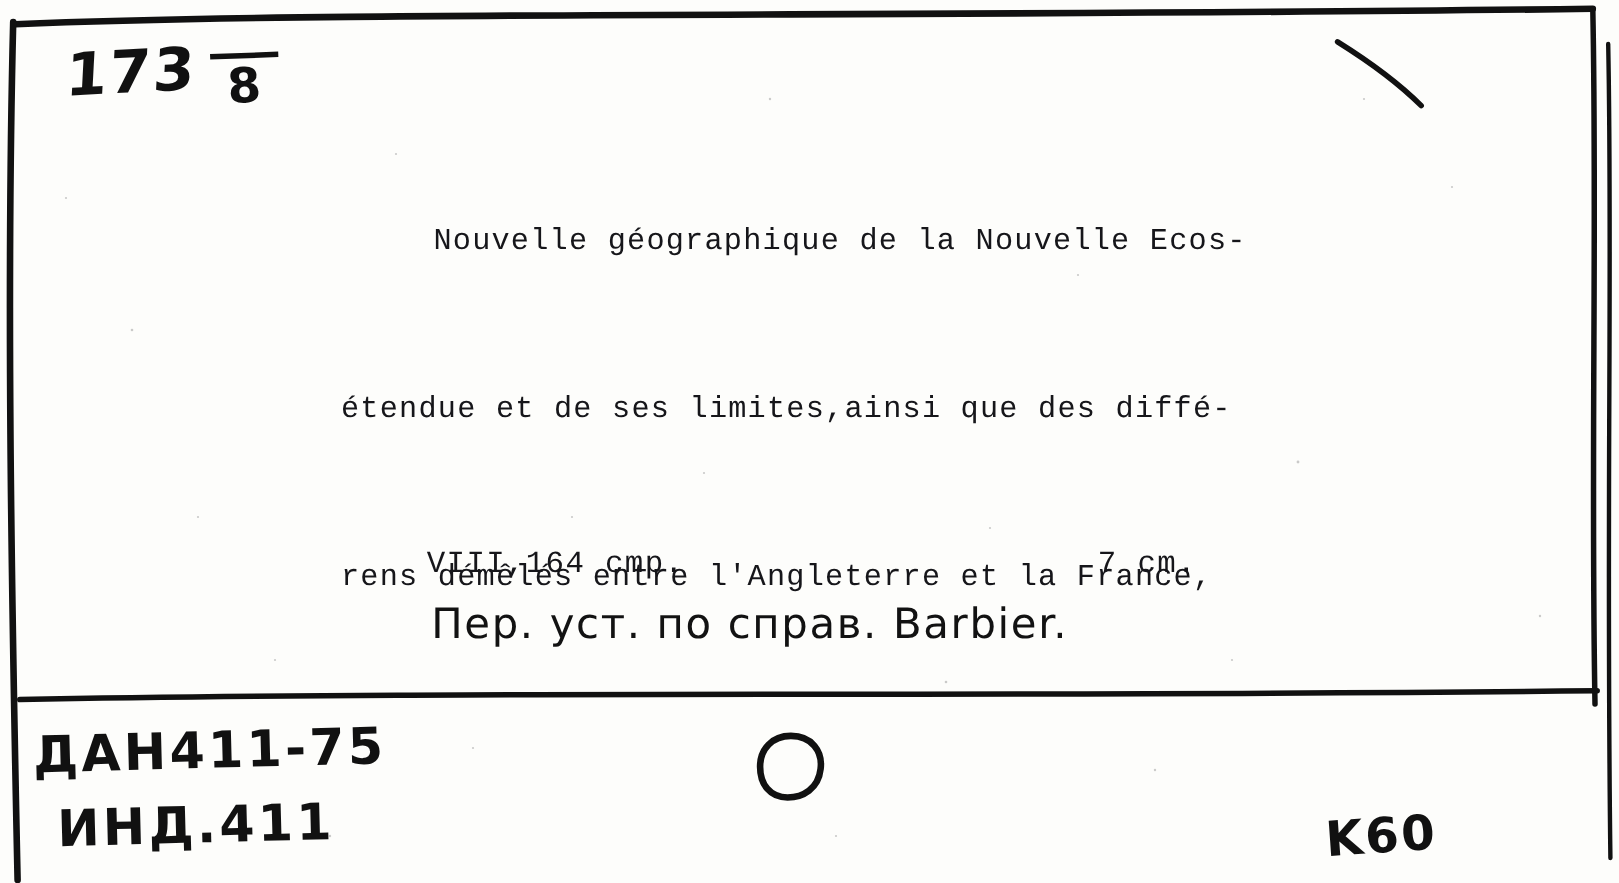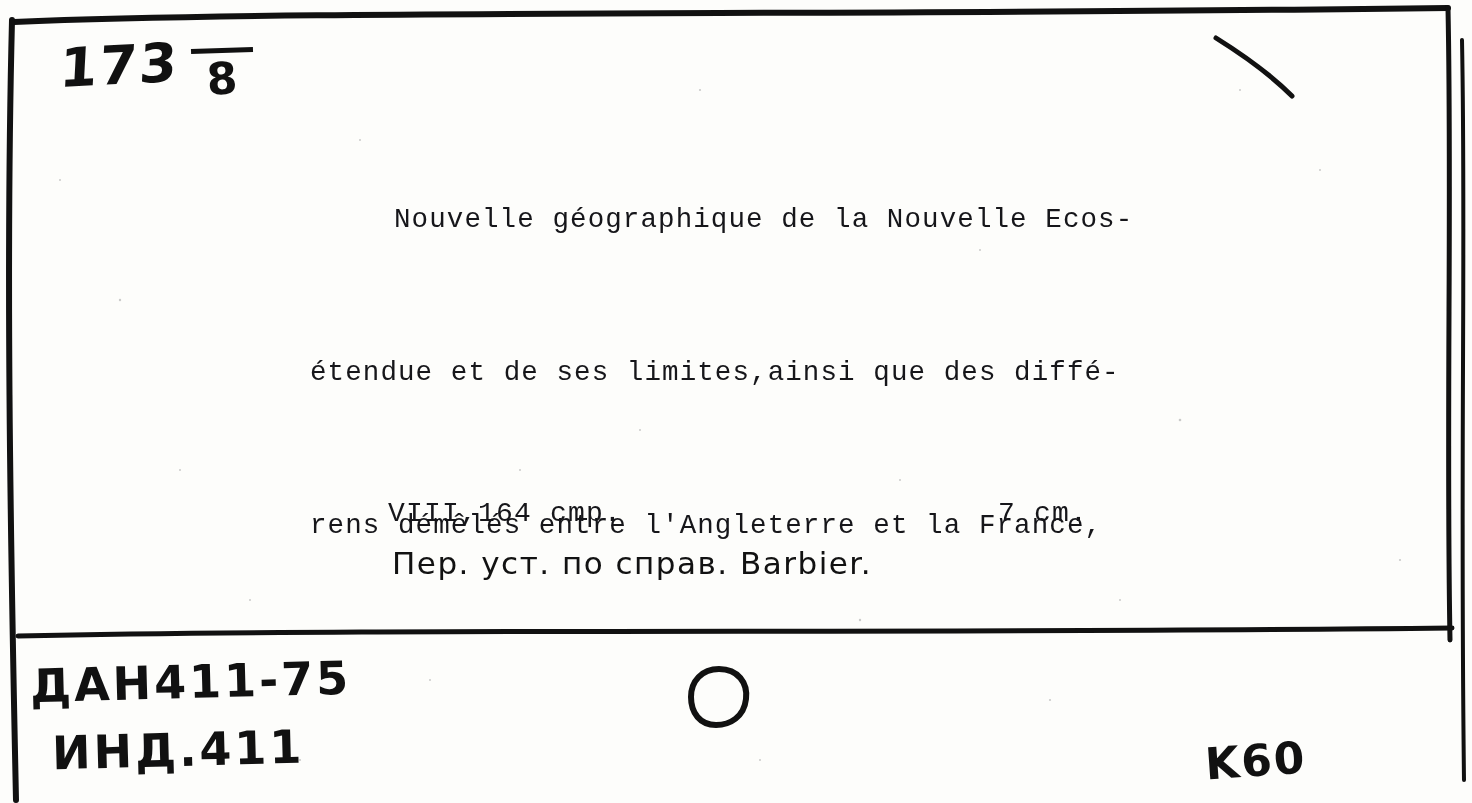--- a/index.html
+++ b/index.html
@@ -118,21 +118,21 @@
   #collation .pages { position: absolute; left: 0; top: 0; }
   #collation .size  { position: absolute; left: 610px; top: 0; }
 
   
   #note {
     position: absolute;
     left: 392px;
     top: 545px;
     color: #121212;
     font-family: "DejaVu Sans", sans-serif;
-    font-size: 31px;
+    font-size: 38px;
     letter-spacing: 1.5px;
     white-space: pre;
   }
 
   
   #callnum1 {
     position: absolute;
     left: 30px;
     top: 655px;
     font-family: "DejaVu Sans", sans-serif;

